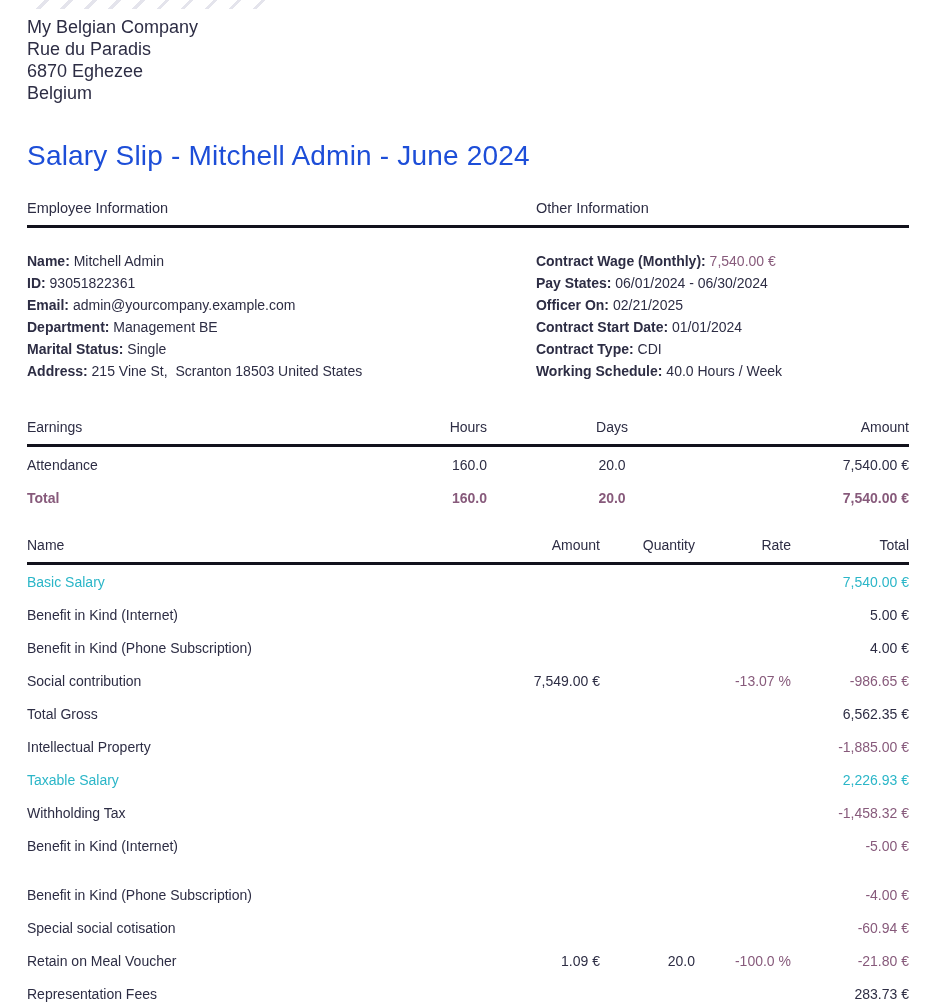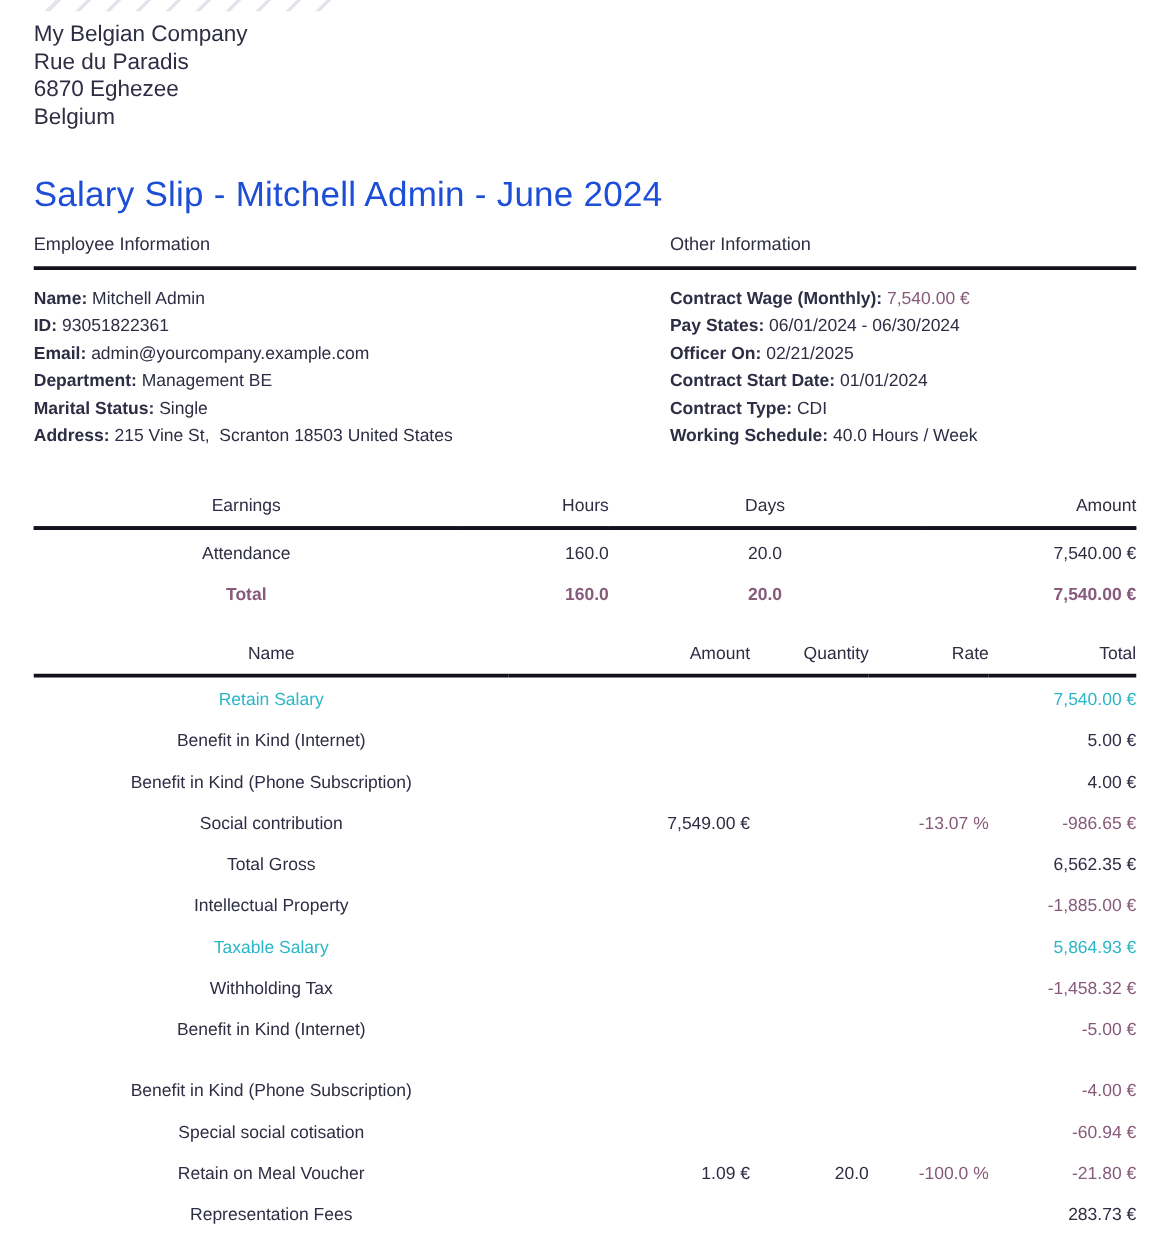--- a/index.html
+++ b/index.html
@@ -17,42 +17,42 @@
   .page { padding:0 24px 0 27px; }
   .company-block { padding-top:16px; line-height:22px; font-size:18px; }
   .report-title {
     margin-top:36px;
     font-size:28px;
     font-weight:500;
     color:#1d4ed8;
     letter-spacing:0.2px;
   }
   
-  .info-section { margin-top:16px; display:flex; width:100%; }
+  .info-section { margin-top:28px; display:flex; width:100%; }
   .info-col-left  { width:57.7%; }
   .info-col-right { width:42.3%; }
   .info-heading {
     font-size:14.5px; font-weight:400; padding-bottom:9px;
   }
   .info-rule { border-bottom:3px solid #12121c; }
-  .info-fields { padding-top:11px; line-height:22px; }
+  .info-fields { padding-top:22px; line-height:22px; }
   .field-label { font-weight:700; }
   .field-value { white-space:pre-wrap; }
   .accent { color:#875A7B; }
   .teal { color:#2bb6c8; }
   .purple { color:#875A7B; }
   .bold { font-weight:700; }
   
   table { width:100%; border-collapse:collapse; table-layout:fixed; }
   th {
     font-weight:400; font-size:14px; color:#2d2d44;
     padding:0 0 9px 0; border-bottom:3px solid #12121c;
   }
   td { padding:9px 0 8px 0; font-size:14px; }
-  .al { text-align:center; }
+  .al { text-align:left; }
   .ar { text-align:right; }
   .ac { text-align:center; }
   .earnings-table { margin-top:37px; }
   .lines-table { margin-top:23px; }
   .earnings-table td { padding:9.5px 0 8px 0; }
   .spacer-row td { padding:0; height:16px; }
 </style>
 </head>
 <body>
 
@@ -137,21 +137,21 @@
       <tr>
         <th class="al">Name</th>
         <th class="ar">Amount</th>
         <th class="ar">Quantity</th>
         <th class="ar">Rate</th>
         <th class="ar">Total</th>
       </tr>
     </thead>
     <tbody id="lines-body">
         <tr>
-          <td class="al teal">Retain Salary</td>
+          <td class="al teal">Basic Salary</td>
           <td class="ar"></td>
           <td class="ar"></td>
           <td class="ar"></td>
           <td class="ar teal">7,540.00 €</td>
         </tr>
         <tr>
           <td class="al">Benefit in Kind (Internet)</td>
           <td class="ar"></td>
           <td class="ar"></td>
           <td class="ar"></td>
@@ -183,21 +183,21 @@
           <td class="ar"></td>
           <td class="ar"></td>
           <td class="ar"></td>
           <td class="ar purple">-1,885.00 €</td>
         </tr>
         <tr>
           <td class="al teal">Taxable Salary</td>
           <td class="ar"></td>
           <td class="ar"></td>
           <td class="ar"></td>
-          <td class="ar teal">5,864.93 €</td>
+          <td class="ar teal">2,226.93 €</td>
         </tr>
         <tr>
           <td class="al">Withholding Tax</td>
           <td class="ar"></td>
           <td class="ar"></td>
           <td class="ar"></td>
           <td class="ar purple">-1,458.32 €</td>
         </tr>
         <tr>
           <td class="al">Benefit in Kind (Internet)</td>

